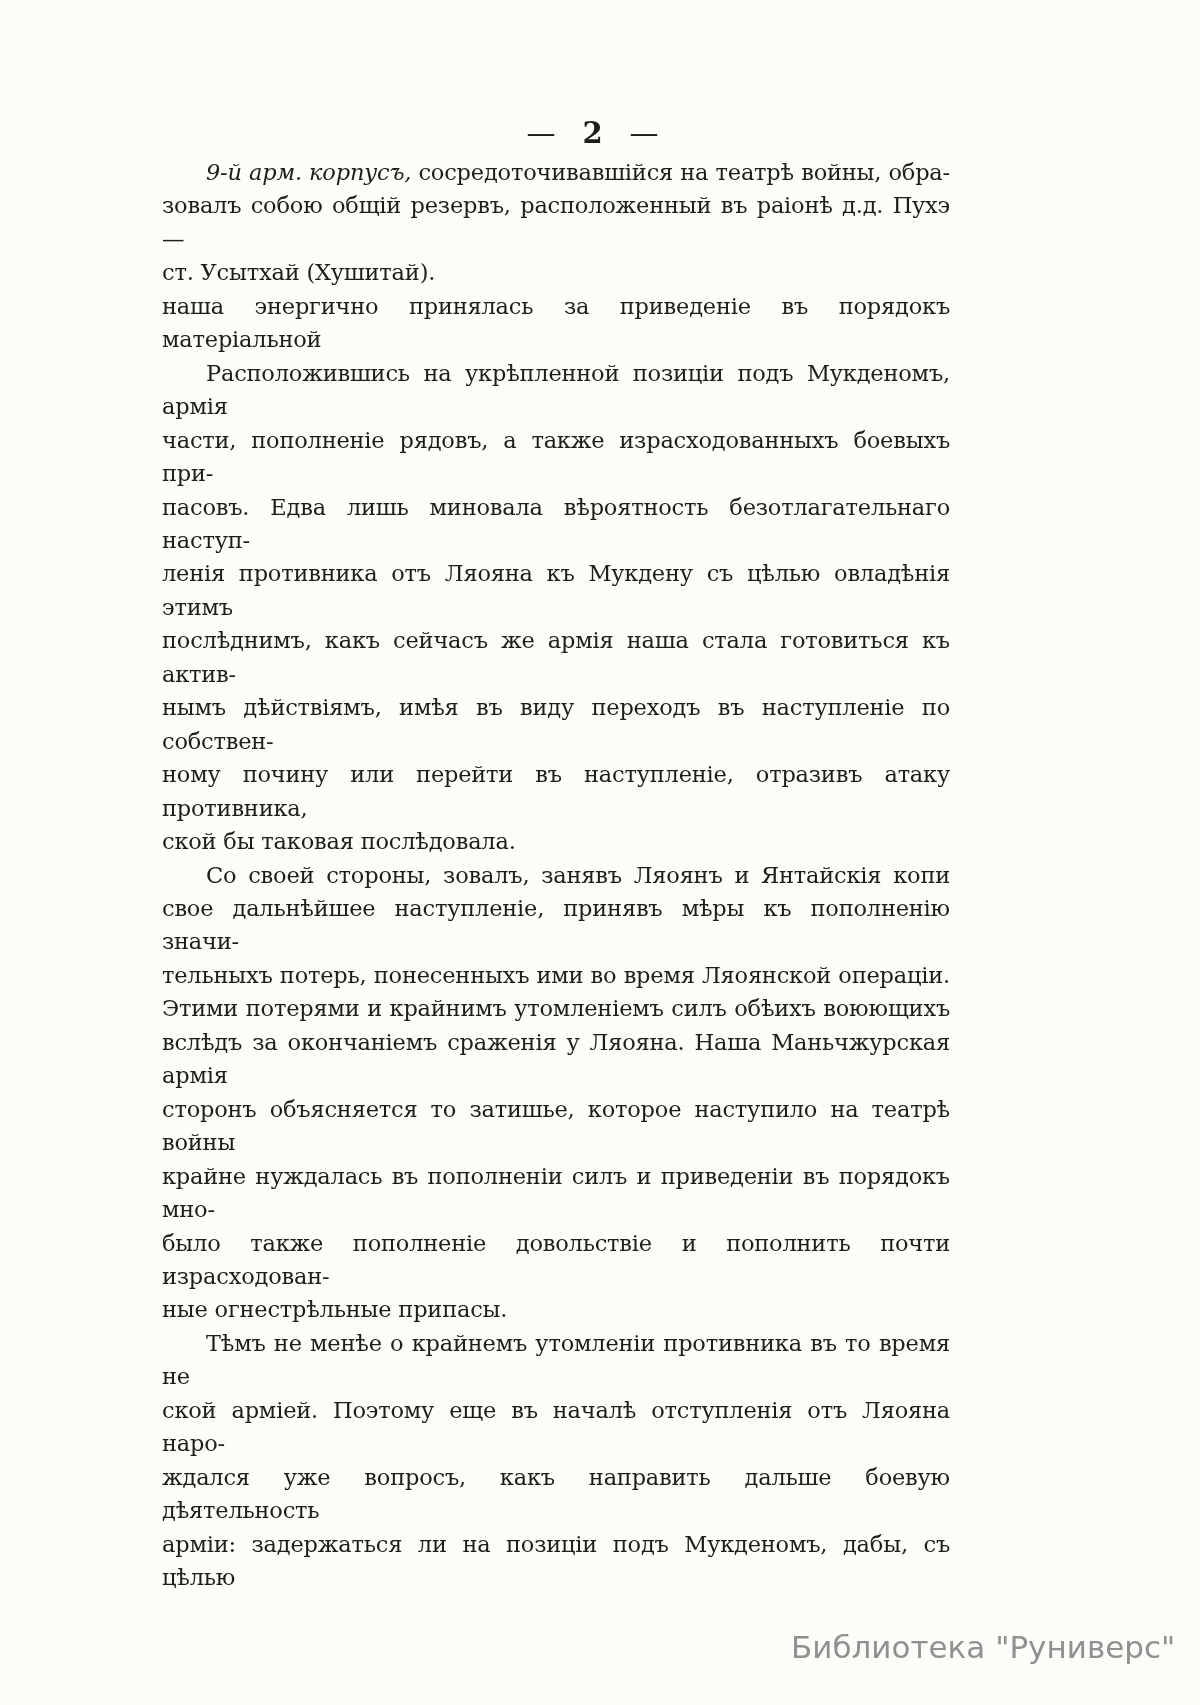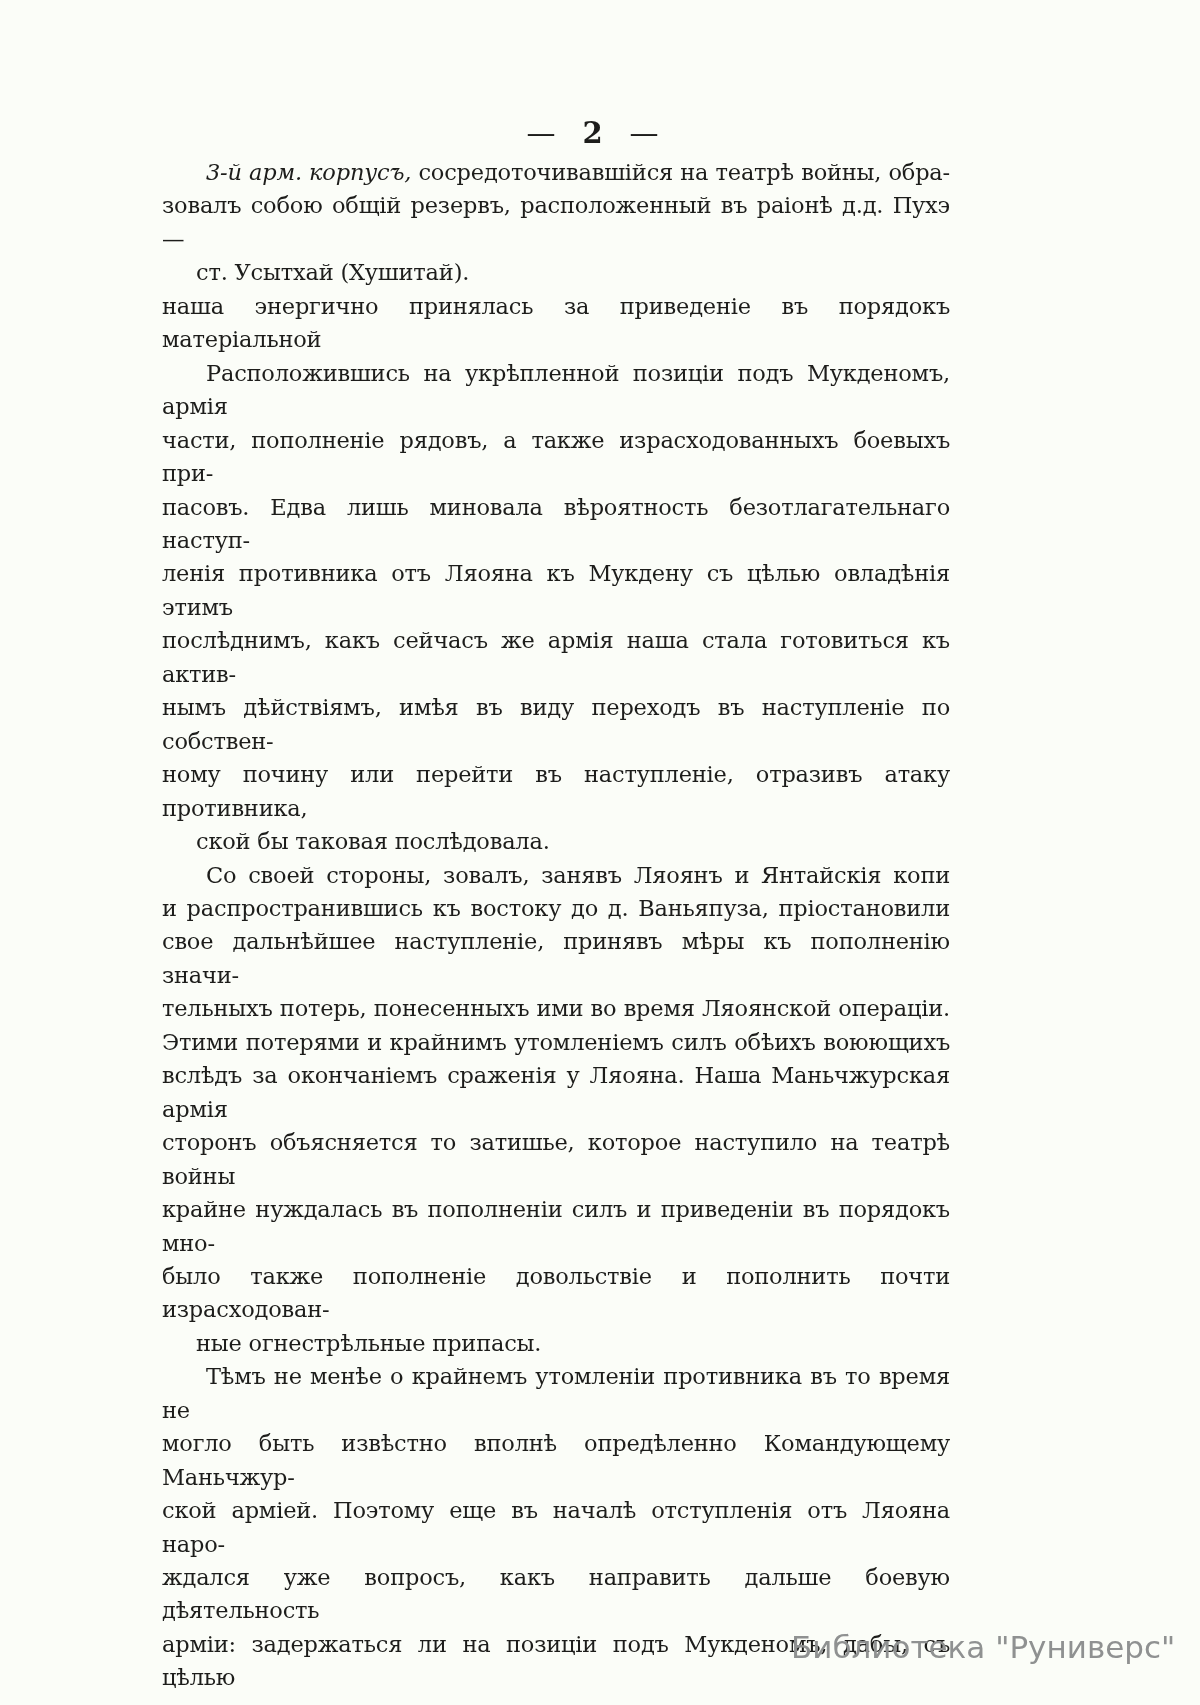--- a/index.html
+++ b/index.html
@@ -40,21 +40,20 @@
     font-size: 22.5px;
     line-height: 33.45px;
     letter-spacing: -0.2px;
   }
   .line {
     text-align: justify;
     text-align-last: justify;
   }
   .line.para-end {
     text-align-last: left;
-    margin-left: 34px;
   }
   .line.indent {
     text-indent: 44px;
   }
   .seg-i {
     font-style: italic;
   }
   .watermark {
     position: absolute;
     left: 791px;
@@ -66,42 +65,40 @@
   }
 </style>
 </head>
 <body>
 
 <div class="page-header">
   <span class="dash">—</span><span class="num">2</span><span class="dash">—</span>
 </div>
 
 <div class="text-block">
-    <div class="line indent"><span class="seg-i">3-й арм. корпусъ,</span><span> сосредоточивавшійся на театрѣ войны, обра-</span></div>
+    <div class="line indent"><span class="seg-i">9-й арм. корпусъ,</span><span> сосредоточивавшійся на театрѣ войны, обра-</span></div>
     <div class="line"><span>зовалъ собою общій резервъ, расположенный въ раіонѣ д.д. Пухэ—</span></div>
     <div class="line para-end"><span>ст. Усытхай (Хушитай).</span></div>
     <div class="line"><span>наша энергично принялась за приведеніе въ порядокъ матеріальной</span></div>
     <div class="line indent"><span>Расположившись на укрѣпленной позиціи подъ Мукденомъ, армія</span></div>
     <div class="line"><span>части, пополненіе рядовъ, а также израсходованныхъ боевыхъ при-</span></div>
     <div class="line"><span>пасовъ. Едва лишь миновала вѣроятность безотлагательнаго наступ-</span></div>
     <div class="line"><span>ленія противника отъ Ляояна къ Мукдену съ цѣлью овладѣнія этимъ</span></div>
     <div class="line"><span>послѣднимъ, какъ сейчасъ же армія наша стала готовиться къ актив-</span></div>
     <div class="line"><span>нымъ дѣйствіямъ, имѣя въ виду переходъ въ наступленіе по собствен-</span></div>
     <div class="line"><span>ному почину или перейти въ наступленіе, отразивъ атаку противника,</span></div>
     <div class="line para-end"><span>ской бы таковая послѣдовала.</span></div>
     <div class="line indent"><span>Со своей стороны, зовалъ, занявъ Ляоянъ и Янтайскія копи</span></div>
-    <div class="line"><span>и распространившись къ востоку до д. Ваньяпуза, пріостановили</span></div>
     <div class="line"><span>свое дальнѣйшее наступленіе, принявъ мѣры къ пополненію значи-</span></div>
     <div class="line"><span>тельныхъ потерь, понесенныхъ ими во время Ляоянской операціи.</span></div>
     <div class="line"><span>Этими потерями и крайнимъ утомленіемъ силъ обѣихъ воюющихъ</span></div>
     <div class="line"><span>вслѣдъ за окончаніемъ сраженія у Ляояна. Наша Маньчжурская армія</span></div>
     <div class="line"><span>сторонъ объясняется то затишье, которое наступило на театрѣ войны</span></div>
     <div class="line"><span>крайне нуждалась въ пополненіи силъ и приведеніи въ порядокъ мно-</span></div>
     <div class="line"><span>было также пополненіе довольствіе и пополнить почти израсходован-</span></div>
     <div class="line para-end"><span>ные огнестрѣльные припасы.</span></div>
     <div class="line indent"><span>Тѣмъ не менѣе о крайнемъ утомленіи противника въ то время не</span></div>
-    <div class="line"><span>могло быть извѣстно вполнѣ опредѣленно Командующему Маньчжур-</span></div>
     <div class="line"><span>ской арміей. Поэтому еще въ началѣ отступленія отъ Ляояна наро-</span></div>
     <div class="line"><span>ждался уже вопросъ, какъ направить дальше боевую дѣятельность</span></div>
     <div class="line"><span>арміи: задержаться ли на позиціи подъ Мукденомъ, дабы, съ цѣлью</span></div>
   </div>
 
 <div class="watermark">Библиотека "Руниверс"</div>
 
 </body></html>

